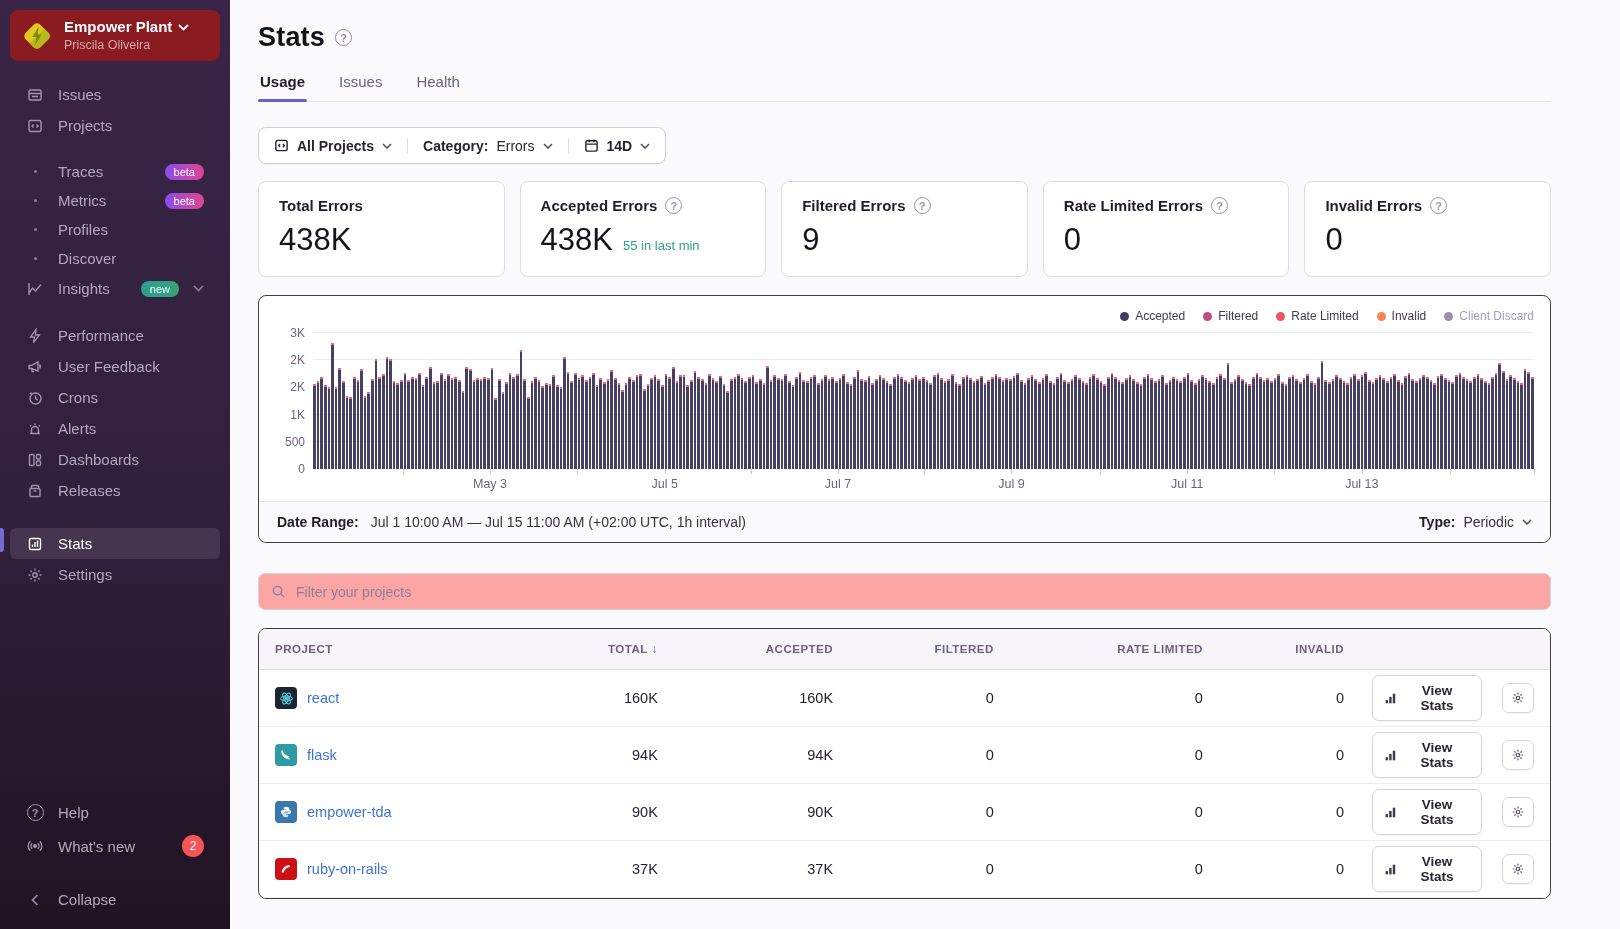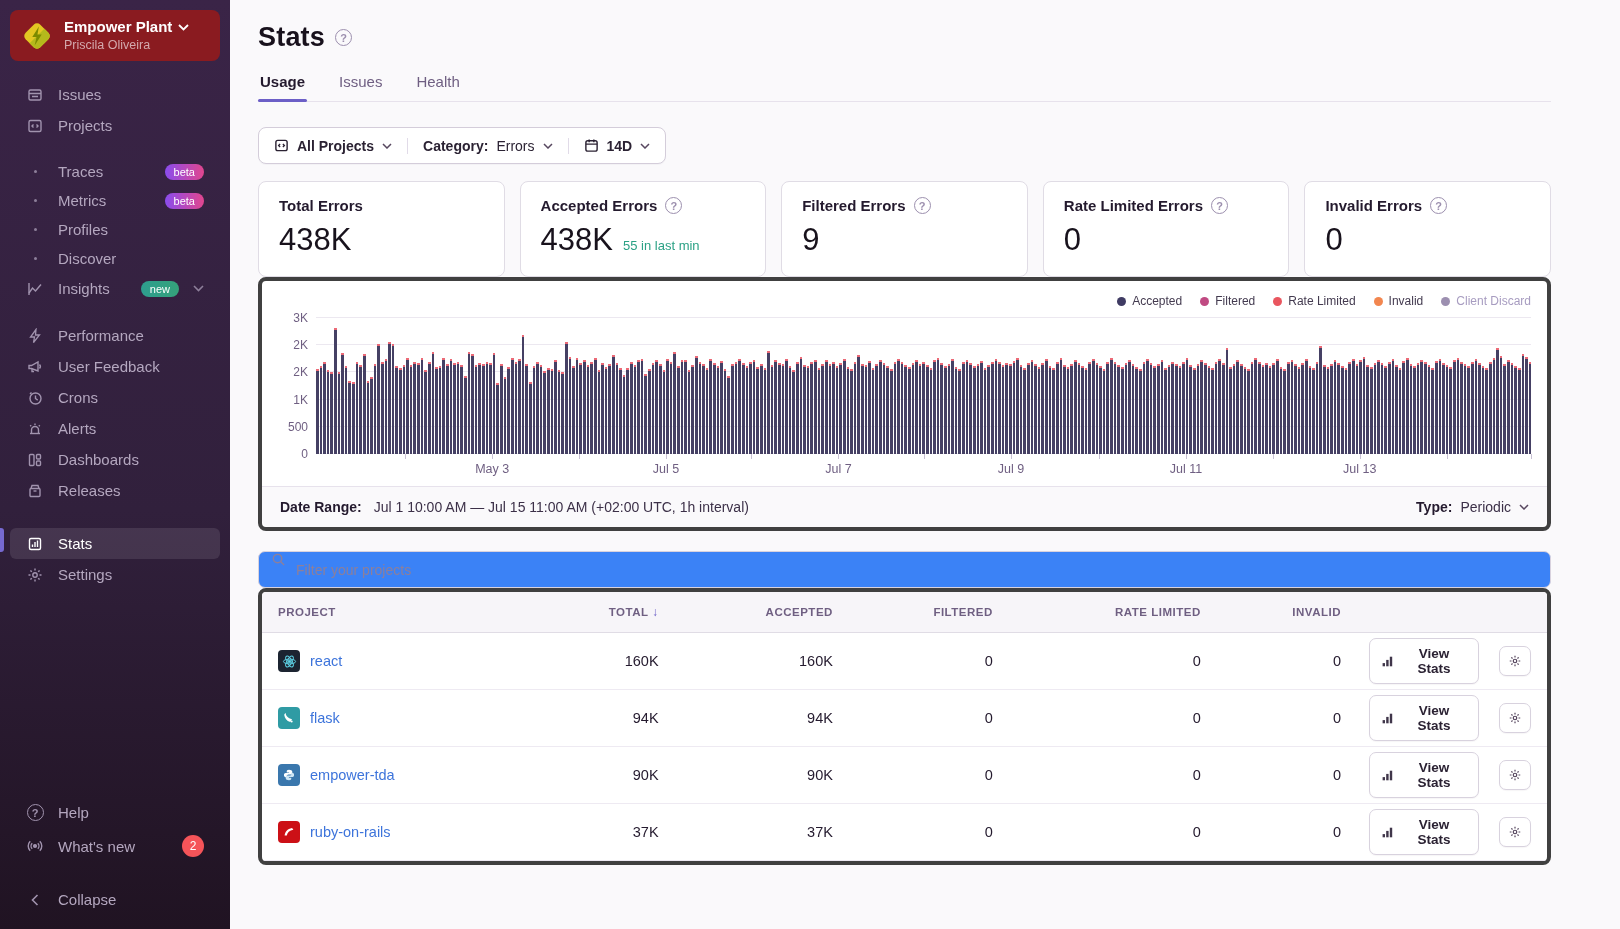--- a/index.html
+++ b/index.html
@@ -55,21 +55,21 @@
   .filter-seg b { font-weight:bold; }
   .chev { color:#57475f; }
 
   .cards { display:grid; grid-template-columns:repeat(5,1fr); gap:15px; margin-top:17px; }
   .card { background:#fff; border:1px solid #e0dce5; border-radius:8px; padding:15px 20px 18px; }
   .card-title { display:flex; align-items:center; gap:8px; font-size:15px; font-weight:bold; color:#241a2e; }
   .card-value-row { display:flex; align-items:baseline; gap:10px; margin-top:8px; }
   .card-value { font-size:31px; color:#18121c; }
   .card-extra { font-size:13px; color:#2ba185; }
 
-  .panel { background:#fff; border:4px solid #404040; border-radius:8px; }
+  .panel { background:#fff; border:1px solid #404040; border-radius:8px; margin-top:18px; }
   .legend-row { display:flex; justify-content:flex-end; gap:18px; padding:13px 16px 2px; }
   .legend-item { display:flex; align-items:center; gap:6px; font-size:12px; color:#433a4f; cursor:pointer; }
   .legend-item .dot { width:9px; height:9px; border-radius:50%; }
   .legend-item.muted { color:#a79cc0; }
   .chart-wrap { display:flex; padding:8px 16px 0 10px; }
   .y-axis { width:44px; flex:0 0 44px; position:relative; }
   .y-label { position:absolute; right:8px; transform:translateY(-50%); font-size:12px; color:#6f5f82; }
   .plot { position:relative; flex:1; height:136px; }
   .gridline { position:absolute; left:0; right:0; height:1px; background:#ece8f0; }
   .bars { position:absolute; inset:0; display:flex; align-items:flex-end; gap:1px; }
@@ -77,21 +77,21 @@
   .x-axis { position:relative; height:26px; margin:0 16px 6px 54px; }
   .x-tick { position:absolute; top:0; width:1px; height:5px; background:#c9c1d4; }
   .x-label { position:absolute; top:8px; transform:translateX(-50%); font-size:12.5px; color:#6f5f82; }
   .panel-footer { display:flex; align-items:center; justify-content:space-between; border-top:1px solid #e7e2ec;
     background:#faf9fb; border-radius:0 0 8px 8px; padding:12px 18px; font-size:14px; }
   .foot-left { display:flex; gap:12px; align-items:center; }
   .foot-label { font-weight:bold; color:#241a2e; }
   .foot-value { color:#3c3048; }
   .type-select { display:flex; align-items:center; gap:8px; cursor:pointer; }
 
-  .search-box { display:flex; gap:10px; margin-top:20px; background:#3b82f6;
+  .search-box { display:flex; align-items:center; gap:10px; margin-top:30px; background:#fca5a5;
     border:1px solid #d8d2de; border-radius:7px; height:37px; padding:0 12px; }
   .search-box input { border:none; outline:none; flex:1; font-size:14px; color:#2b2233;
     font-family:"Liberation Sans",sans-serif; background:transparent; }
   .search-box input::placeholder { color:#8d7f9a; }
 
   table.stats { width:100%; border-collapse:collapse; }
   .table-panel { overflow:hidden; }
   thead th { background:#f7f5f9; font-size:11.5px; letter-spacing:0.5px; color:#6f5f82; font-weight:bold;
     text-align:right; padding:13px 14px; border-bottom:1px solid #e0dce5; white-space:nowrap; }
   thead th.col-project { text-align:left; padding-left:16px; }

